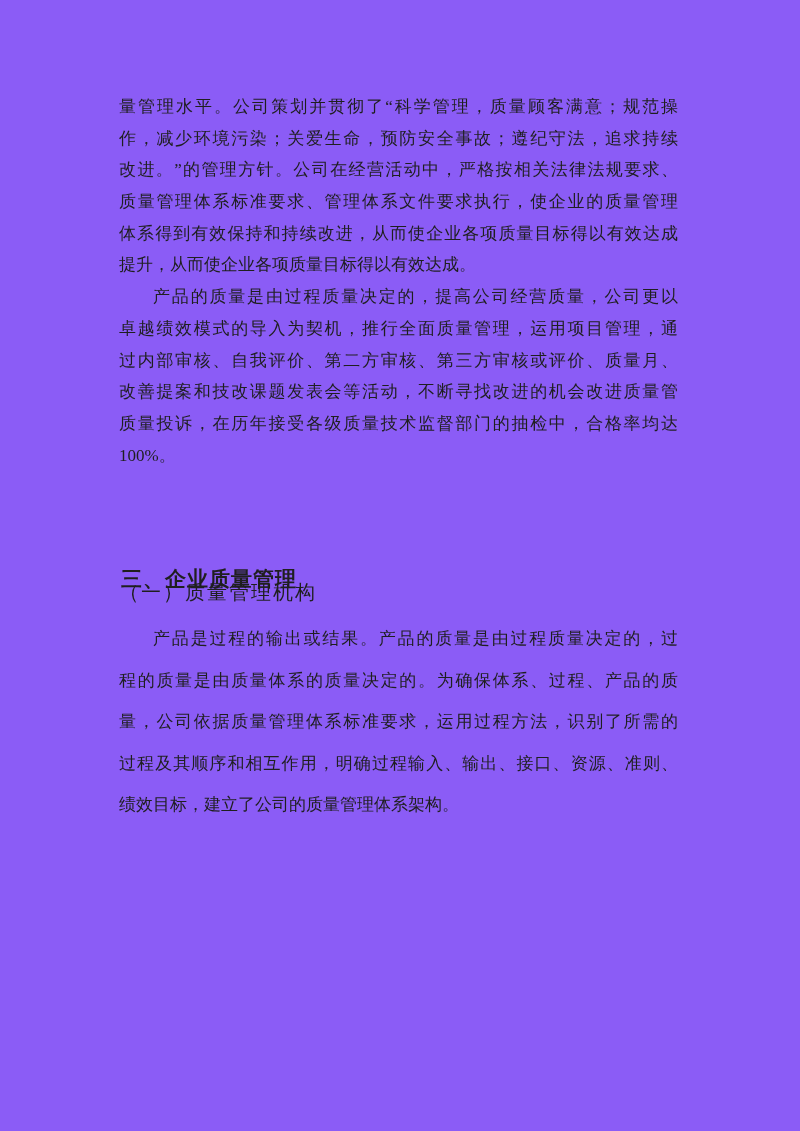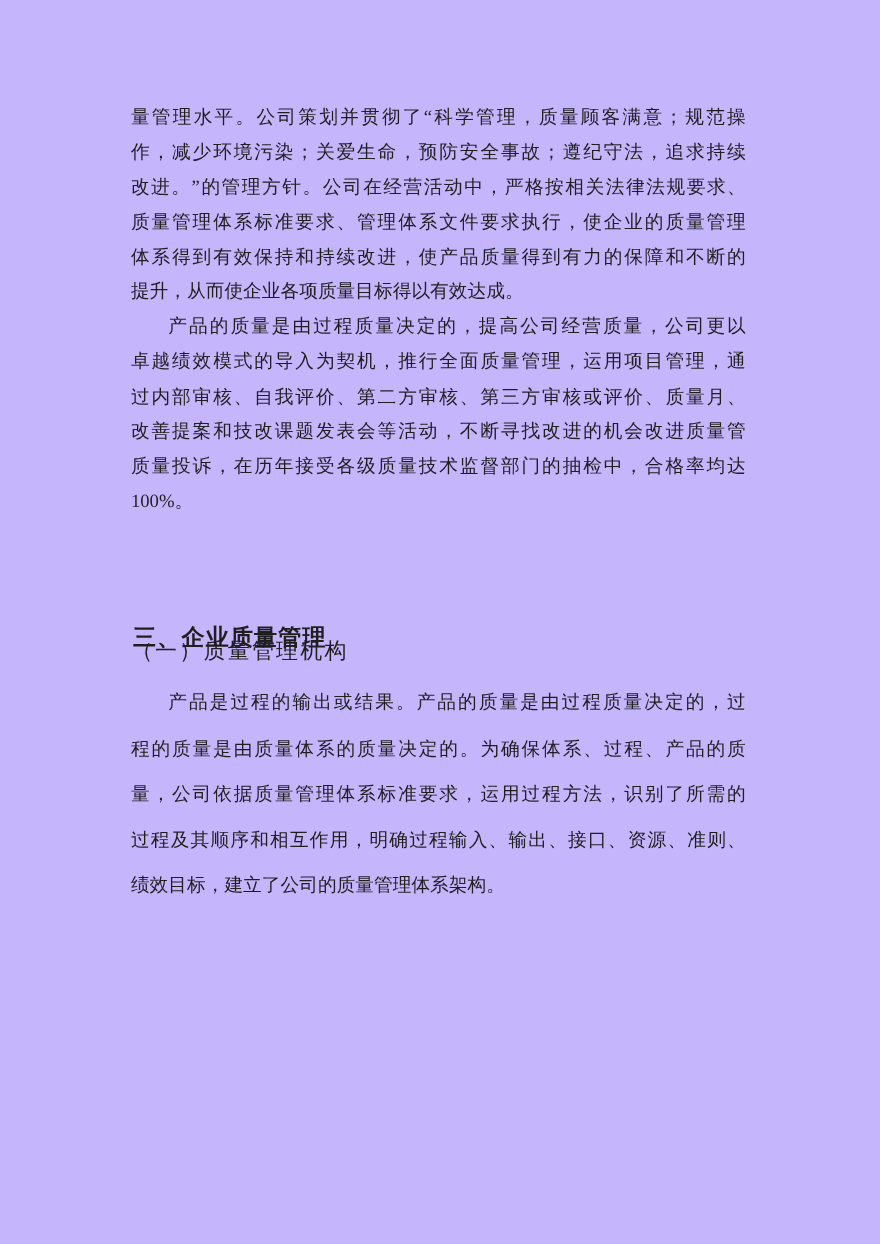--- a/index.html
+++ b/index.html
@@ -4,21 +4,21 @@
 <style>
   html, body {
     margin: 0;
     padding: 0;
     background: #ffffff;
   }
   .page {
     position: relative;
     width: 800px;
     height: 1131px;
-    background: #c4b5fd;
+    background: #8b5cf6;
     overflow: hidden;
     font-family: "Liberation Serif", "DejaVu Serif", serif;
     color: #1f1f1f;
   }
   .textblock {
     position: absolute;
     left: 119px;
     width: 559px;
   }
   #para-flow { top: 91px; }
@@ -70,21 +70,21 @@
 <body>
 
 <div class="page">
 
   <div class="textblock" id="para-flow">
 
     <div class="line">量管理水平。公司策划并贯彻了“科学管理，质量顾客满意；规范操</div>
     <div class="line">作，减少环境污染；关爱生命，预防安全事故；遵纪守法，追求持续</div>
     <div class="line">改进。”的管理方针。公司在经营活动中，严格按相关法律法规要求、</div>
     <div class="line">质量管理体系标准要求、管理体系文件要求执行，使企业的质量管理</div>
-    <div class="line">体系得到有效保持和持续改进，使产品质量得到有力的保障和不断的</div>
+    <div class="line">体系得到有效保持和持续改进，从而使企业各项质量目标得以有效达成</div>
     <div class="line para-end">提升，从而使企业各项质量目标得以有效达成。</div>
 
     <div class="line indent">产品的质量是由过程质量决定的，提高公司经营质量，公司更以</div>
     <div class="line">卓越绩效模式的导入为契机，推行全面质量管理，运用项目管理，通</div>
     <div class="line">过内部审核、自我评价、第二方审核、第三方审核或评价、质量月、</div>
     <div class="line">改善提案和技改课题发表会等活动，不断寻找改进的机会改进质量管</div>
     <div class="line">质量投诉，在历年接受各级质量技术监督部门的抽检中，合格率均达</div>
     <div class="line para-end">100%。</div>
   </div>
 

